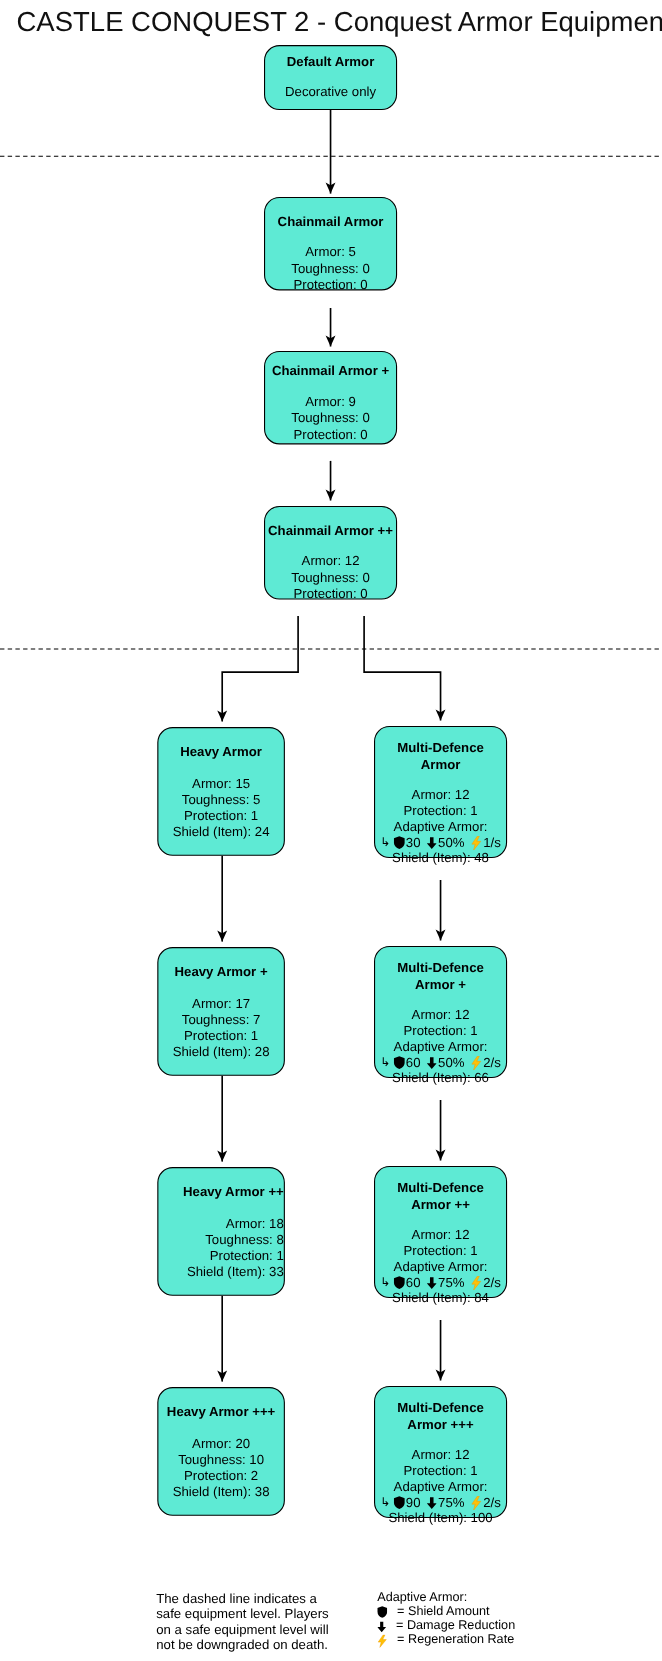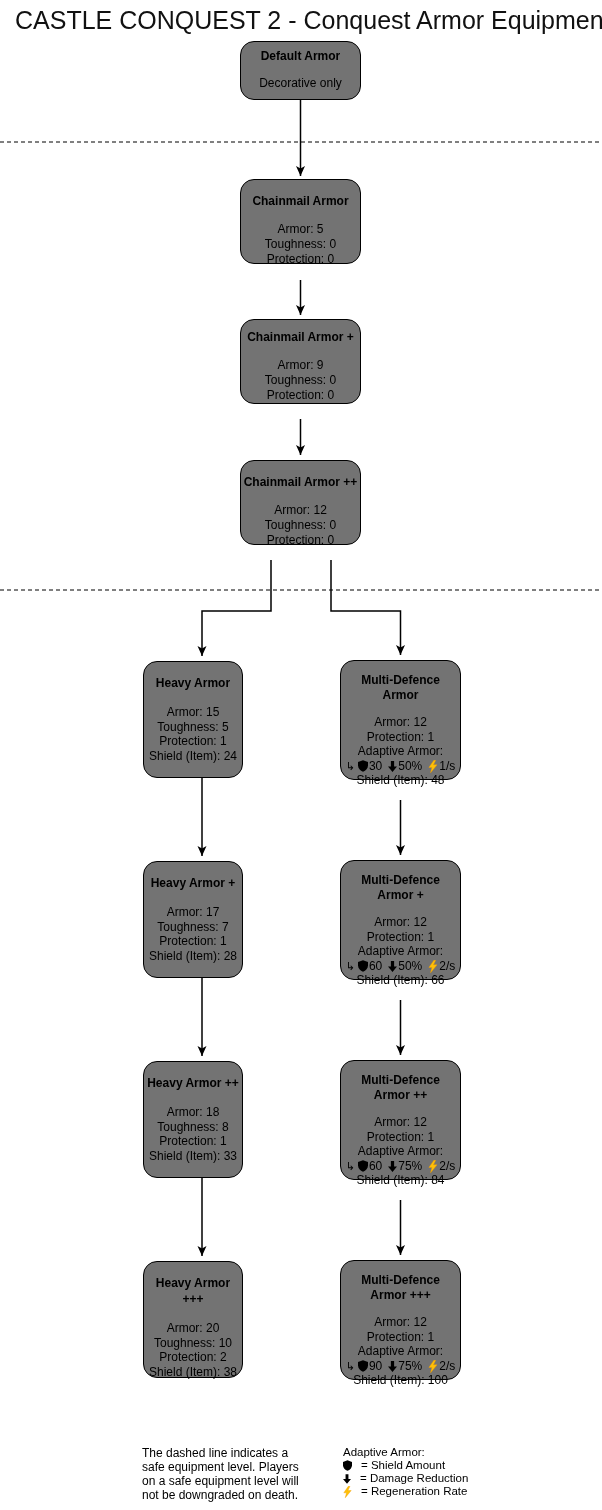--- a/index.html
+++ b/index.html
@@ -6,32 +6,32 @@
   .canvas{
     position:relative;width:602px;height:1510px;background:#ffffff;
     font-family:"Liberation Sans", sans-serif;color:#000;overflow:hidden;
   }
   .page-title{
     position:absolute;left:15px;top:6px;font-size:25px;line-height:28px;
     white-space:nowrap;color:#111;
   }
   svg.wires{position:absolute;left:0;top:0;z-index:0;}
   .node{
-    position:absolute;z-index:1;box-sizing:border-box;background:#737373;
+    position:absolute;z-index:1;box-sizing:border-box;background:#5eead4;
     border:1.5px solid #000;border-radius:14px;text-align:center;
     display:flex;flex-direction:column;align-items:center;font-size:12px;
   }
   .node .t{font-weight:bold;line-height:16px;}
   .node .t2{font-weight:bold;line-height:14.5px;}
   .node .s{line-height:15px;}
   .n-default{left:240px;top:41px;width:121px;height:59px;padding-top:6px;}
   .n-default .t{margin-bottom:12px;}
   .n-chain{left:240px;top:0;width:121px;height:85px;padding-top:13px;}
   .n-chain .t{margin-bottom:13px;}
-  .n-heavy{left:143px;top:0;width:100px;height:117px;padding-top:13px;}
+  .n-heavy{left:143px;top:0;width:116px;height:117px;padding-top:13px;}
   .n-heavy .t{margin-bottom:14px;}
   .n-heavy .s{line-height:14.7px;}
   .n-md{left:340px;top:0;width:121px;height:120px;padding-top:12px;}
   .n-md .title-wrap{margin-bottom:13px;}
   .n-md .s{line-height:14.6px;}
   .adaptive-line{
     display:flex;align-items:center;justify-content:center;gap:1px;
     line-height:14.6px;white-space:nowrap;
   }
   .adaptive-line .ret{font-size:11px;margin-right:2px;}
@@ -111,21 +111,21 @@
   </div>
 
   <div class="node n-heavy" style="top:861px;">
     <div class="t">Heavy Armor +</div>
     <div class="s">Armor: 17</div>
     <div class="s">Toughness: 7</div>
     <div class="s">Protection: 1</div>
     <div class="s">Shield (Item): 28</div>
   </div>
 
-  <div class="node n-heavy" style="top:1061px;">
+  <div class="node n-heavy" style="top:1061px;align-items:flex-end;">
     <div class="t">Heavy Armor ++</div>
     <div class="s">Armor: 18</div>
     <div class="s">Toughness: 8</div>
     <div class="s">Protection: 1</div>
     <div class="s">Shield (Item): 33</div>
   </div>
 
   <div class="node n-heavy" style="top:1261px;">
     <div class="t">Heavy Armor +++</div>
     <div class="s">Armor: 20</div>

